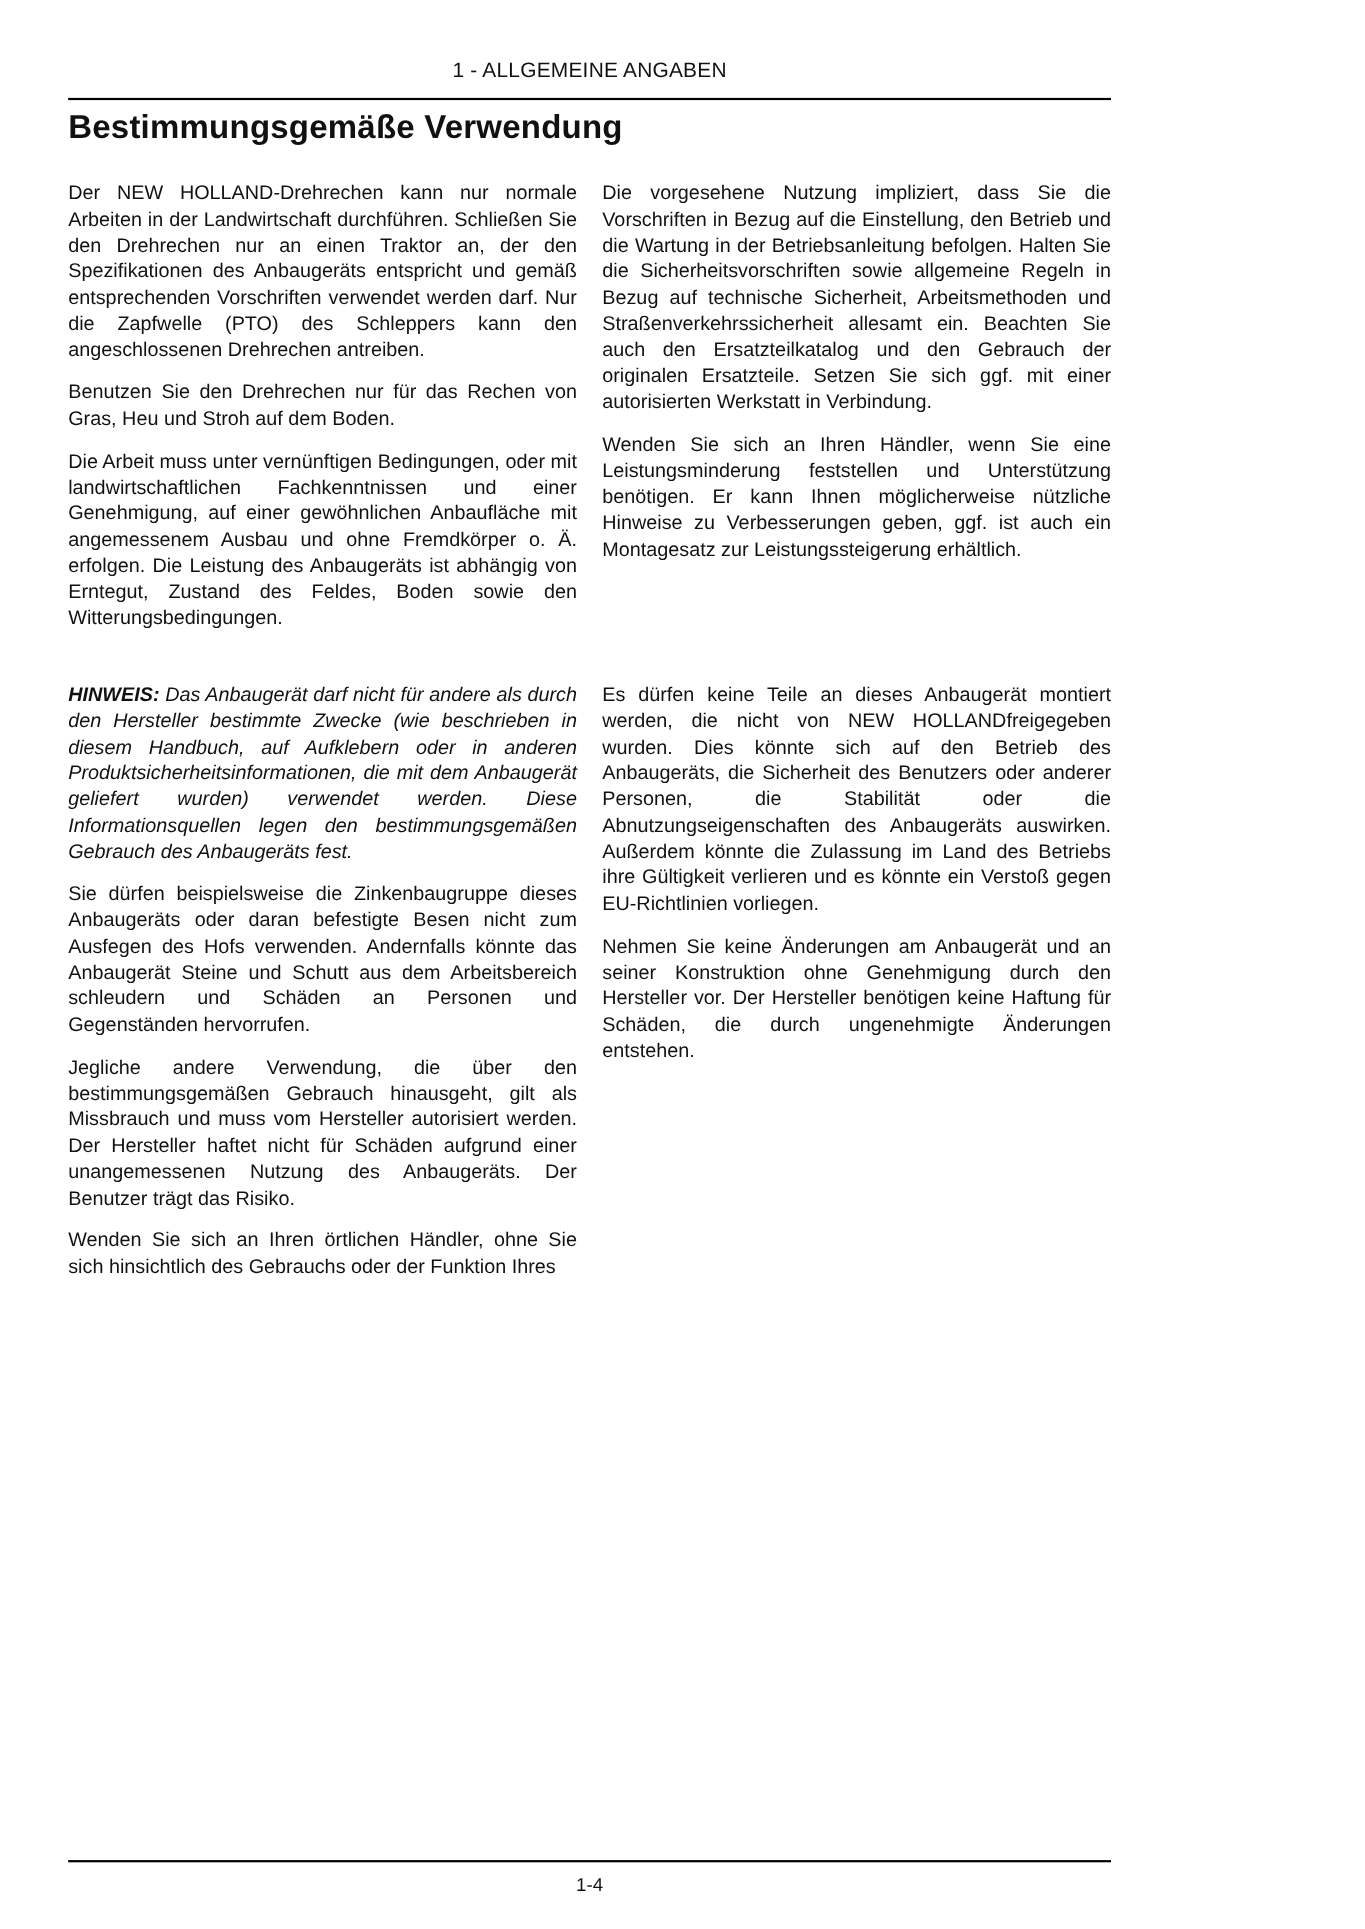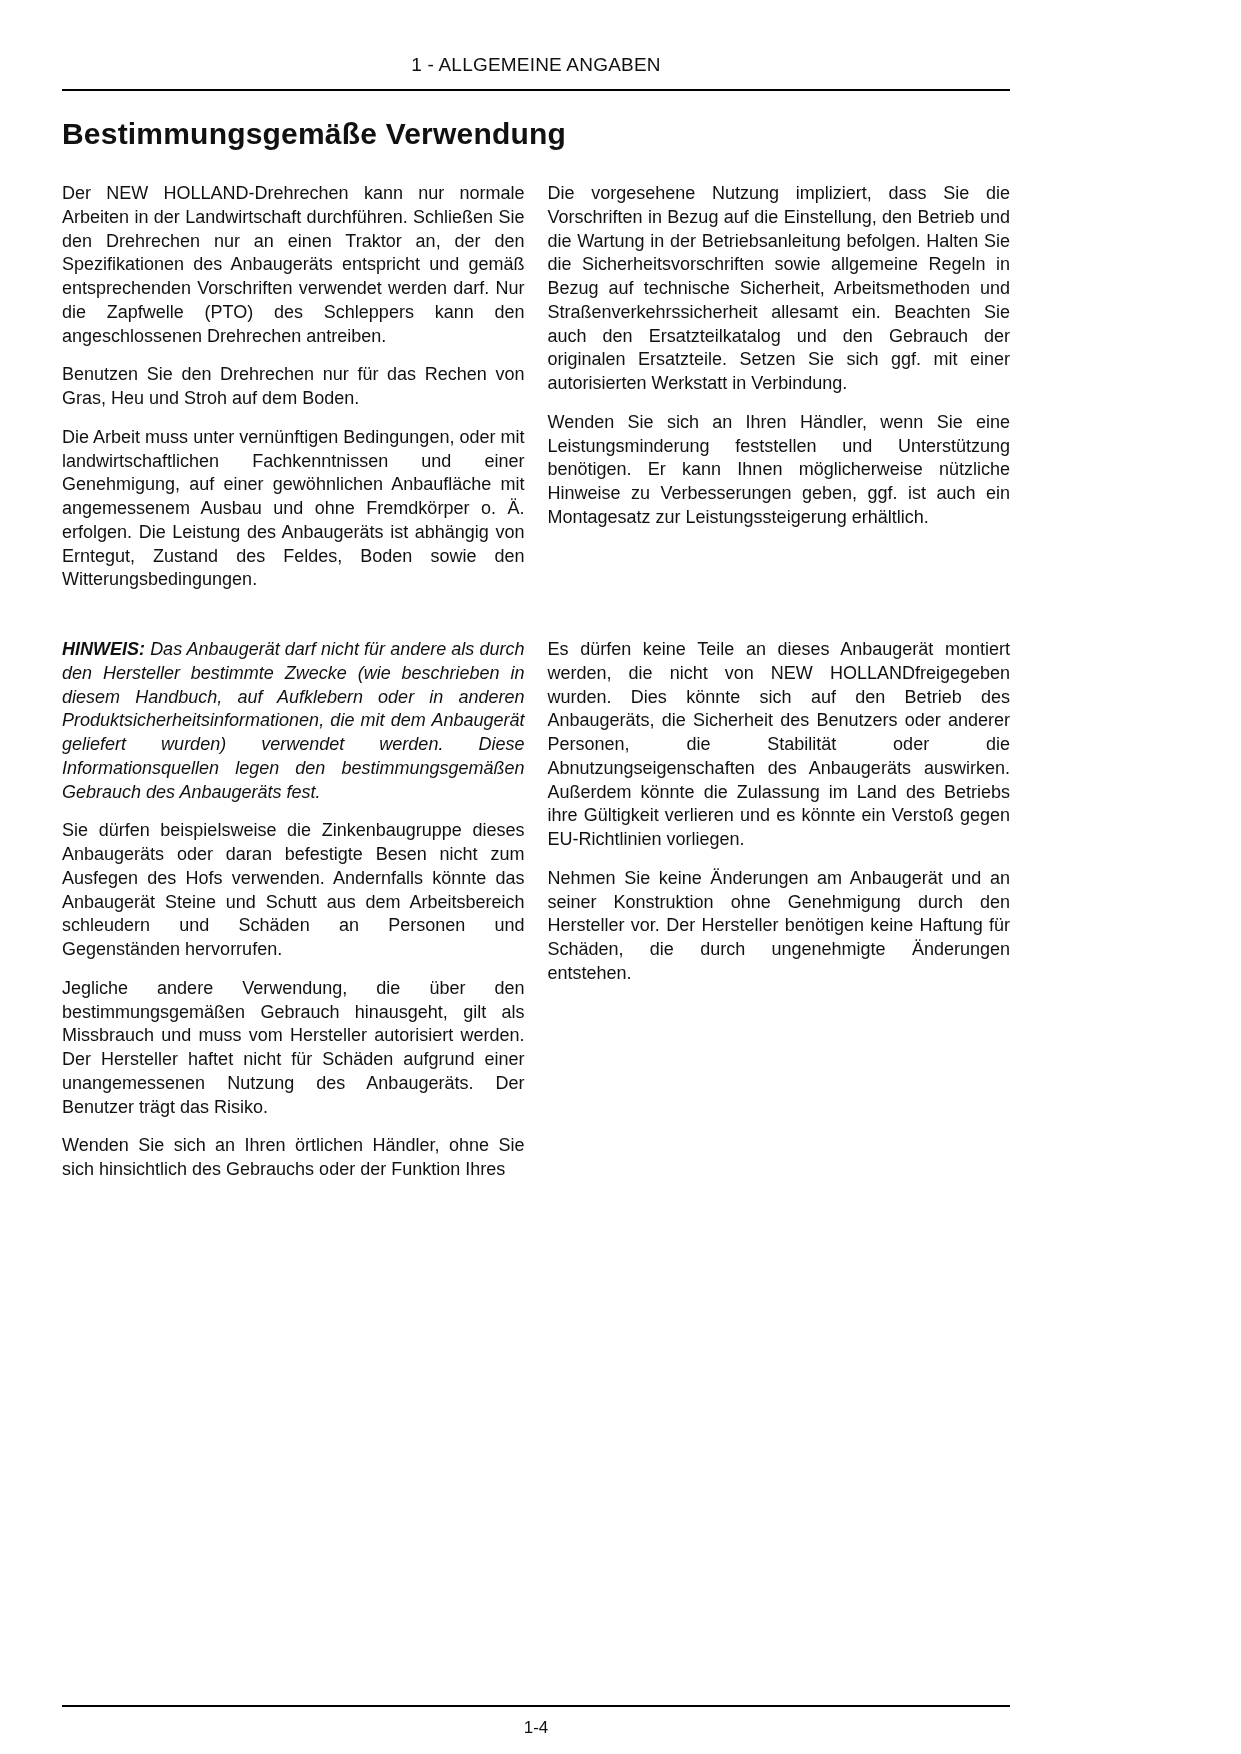--- a/index.html
+++ b/index.html
@@ -30,21 +30,21 @@
     margin-bottom: 13px;
   }
   .rule {
     height: 2px;
     background: #000000;
     width: 100%;
   }
   h1.section-title {
     font-size: 30px;
     font-weight: bold;
-    margin: 26px 0 18px 0;
+    margin: 8px 0 18px 0;
     letter-spacing: 0.2px;
   }
   h1.section-title.second {
     margin-top: 34px;
   }
   .cols {
     display: grid;
     grid-template-columns: 1fr 1fr;
     column-gap: 23px;
     margin-top: 31px;
@@ -60,21 +60,21 @@
   .note {
     font-style: italic;
   }
   .note .note-label {
     font-weight: bold;
     font-style: italic;
   }
   .page-footer {
     position: absolute;
     left: 62px;
-    bottom: 16px;
+    bottom: 30px;
     width: 948px;
   }
   .page-footer .footer-number {
     text-align: center;
     font-size: 17px;
     padding-top: 11px;
   }
 </style>
 </head>
 <body>

